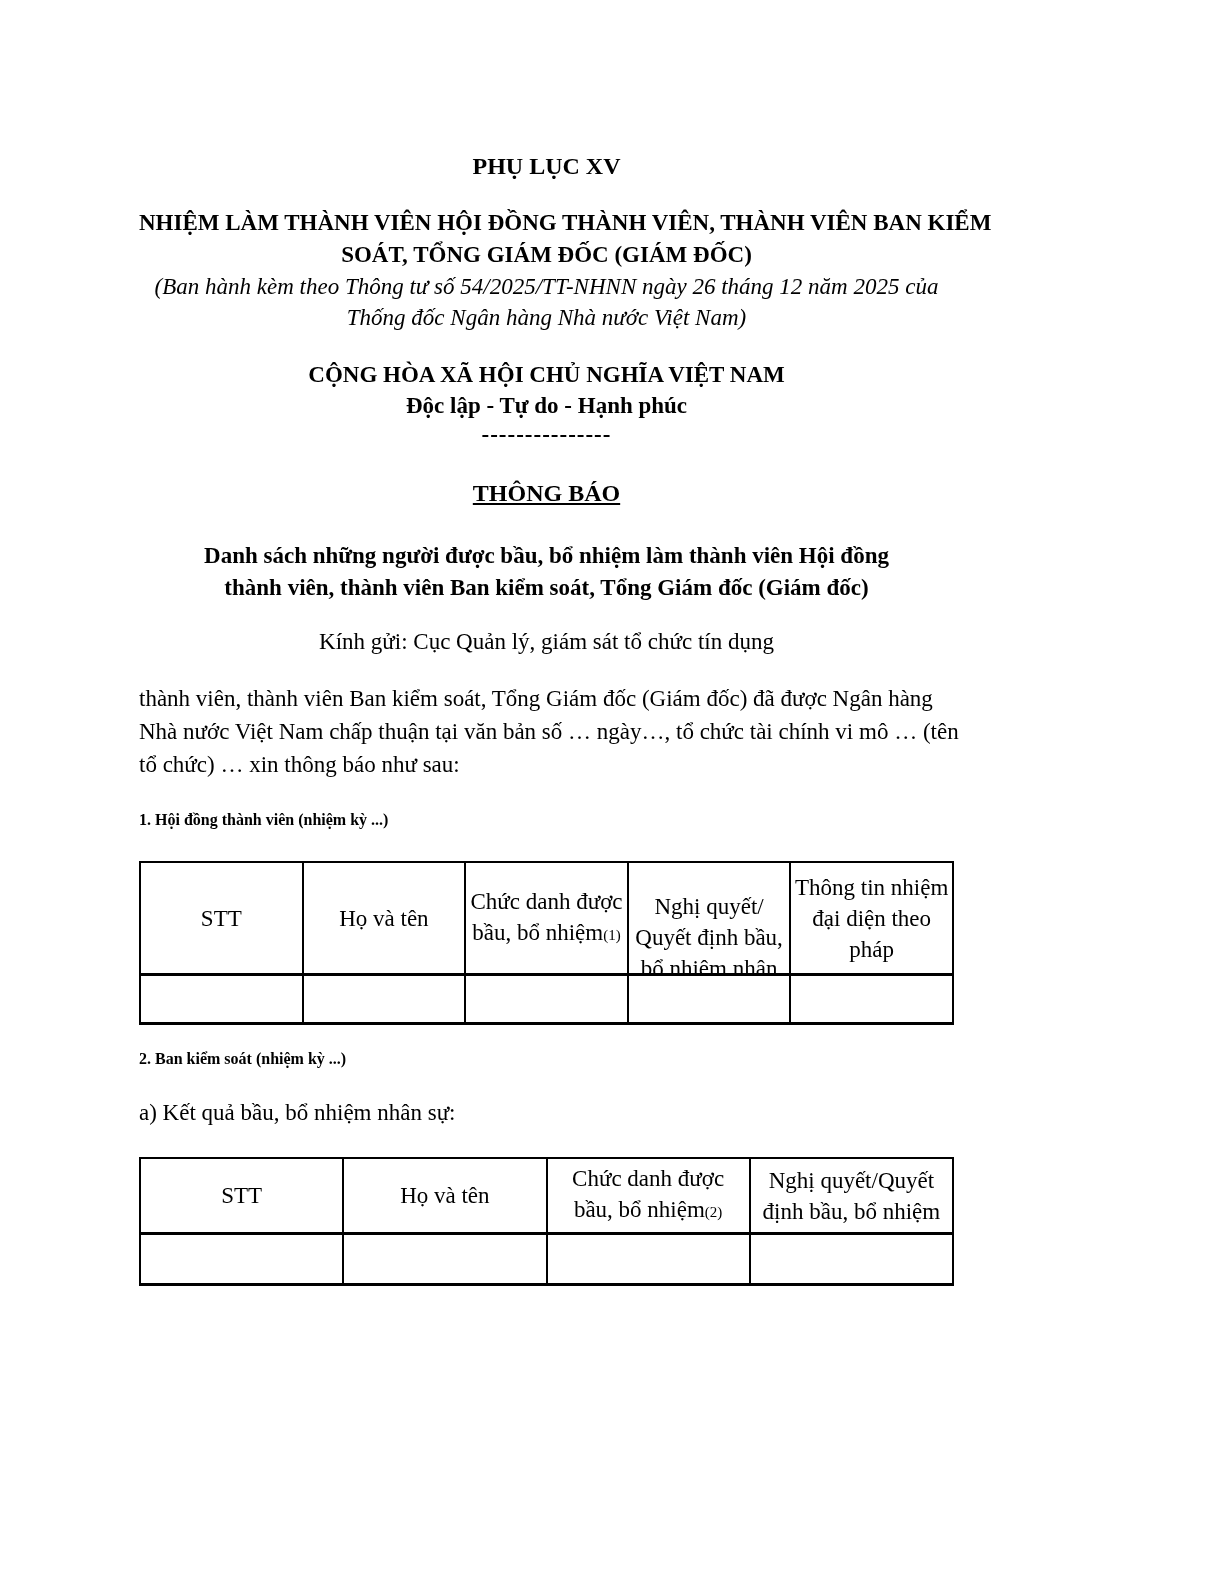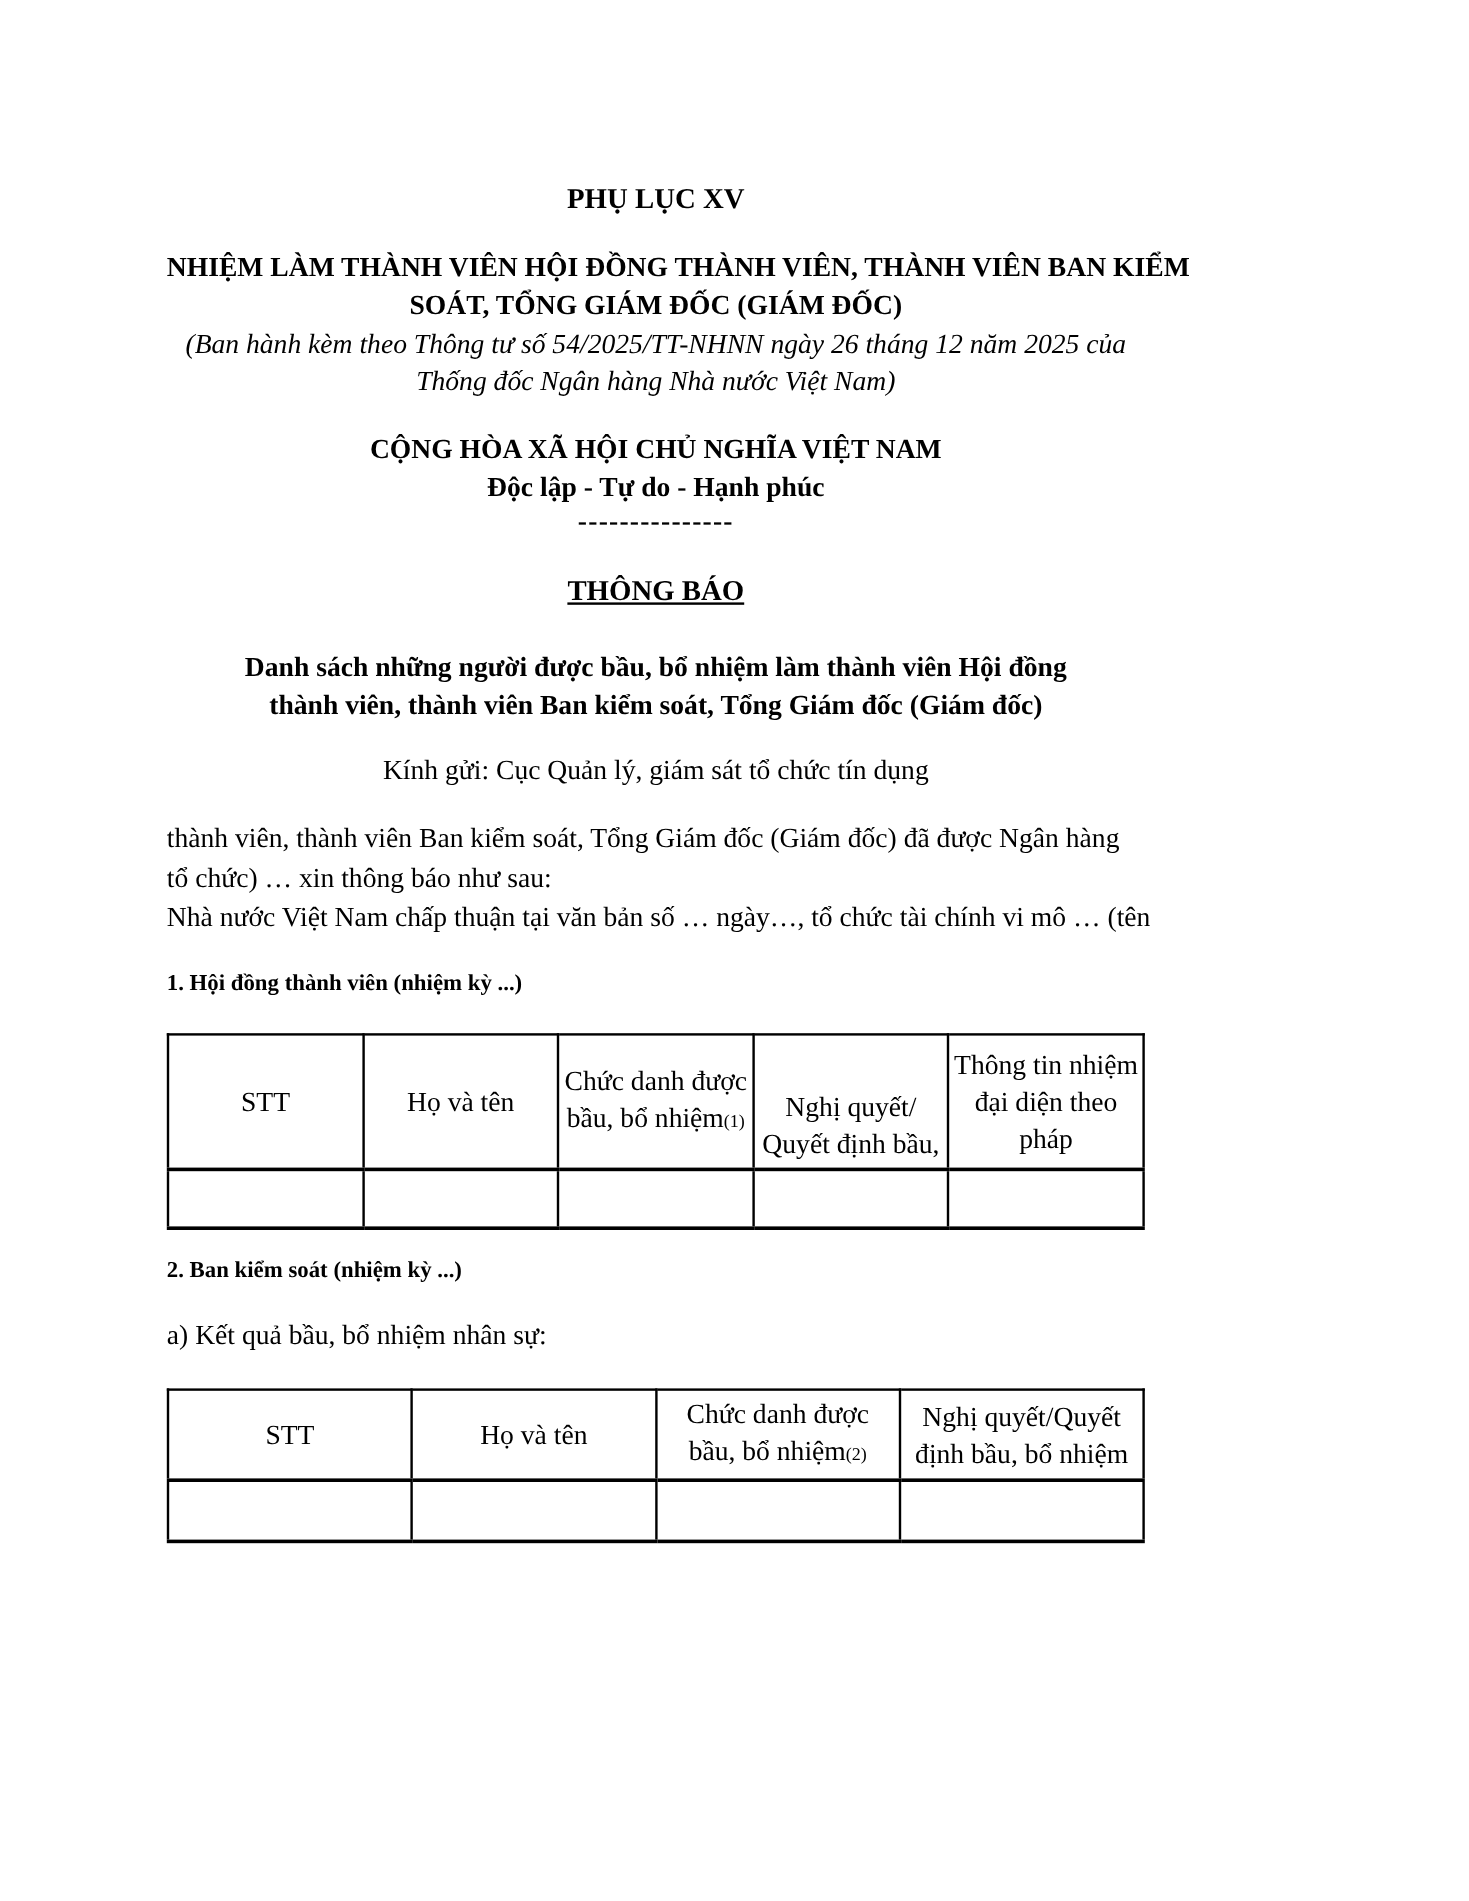--- a/index.html
+++ b/index.html
@@ -22,21 +22,21 @@
 
   .appendix-title { font-size: 24px; line-height: 33px; margin-bottom: 24px; }
   .form-title { font-size: 23px; line-height: 32px; }
   .issuance-note { font-size: 23px; line-height: 31px; }
   .national-header { margin-top: 26px; line-height: 31px; }
   .motto-divider { line-height: 28px; letter-spacing: 1px; }
   .notice-title { margin-top: 28px; font-size: 24px; line-height: 33px; text-decoration: underline; }
   .notice-subtitle { margin-top: 30px; font-size: 23px; line-height: 32px; }
   .recipient { margin-top: 22px; line-height: 31px; }
   .intro { margin-top: 25px; line-height: 33px; }
-  .sec-heading { margin-top: 23px; font-size: 19px; line-height: 32px; }
+  .sec-heading { margin-top: 23px; font-size: 16px; line-height: 32px; }
   .sec-heading-2 { margin-top: 18px; }
   .item-line { margin-top: 22px; line-height: 31px; }
   .item-b { margin-top: 24px; line-height: 31px; }
 
   table.doc-table {
     width: 100%;
     border-collapse: collapse;
     table-layout: fixed;
     margin-top: 25px;
   }
@@ -54,21 +54,21 @@
     box-sizing: border-box;
     display: flex;
     flex-direction: column;
     justify-content: center;
     align-items: center;
     overflow: hidden;
     line-height: 31px;
   }
   .t1 .cc { height: 110px; }
   .t2 .cc { height: 73px; }
-  .cc.clipv { justify-content: flex-start; padding-top: 44px; }
+  .cc.clipv { justify-content: flex-start; padding-top: 28px; }
   .t1 tr.body-row td { height: 46px; }
   .t2 tr.body-row td { height: 48px; }
   .marker { font-size: 15px; }
 </style>
 </head>
 <body>
 
 <div class="page">
 
   <div class="appendix-title bold center">PHỤ LỤC XV</div>
@@ -93,22 +93,22 @@
 
   <div class="notice-subtitle bold center">
     <span class="ln">Danh sách những người được bầu, bổ nhiệm làm thành viên Hội đồng</span>
     <span class="ln">thành viên, thành viên Ban kiểm soát, Tổng Giám đốc (Giám đốc)</span>
   </div>
 
   <div class="recipient center">Kính gửi: Cục Quản lý, giám sát tổ chức tín dụng</div>
 
   <div class="intro">
     <span class="ln">thành viên, thành viên Ban kiểm soát, Tổng Giám đốc (Giám đốc) đã được Ngân hàng</span>
+    <span class="ln">Nhà nước Việt Nam chấp thuận tại văn bản số … ngày…, tổ chức tài chính vi mô … (tên</span>
     <span class="ln">tổ chức) … xin thông báo như sau:</span>
-    <span class="ln">Nhà nước Việt Nam chấp thuận tại văn bản số … ngày…, tổ chức tài chính vi mô … (tên</span>
   </div>
 
   <div class="sec-heading bold">1. Hội đồng thành viên (nhiệm kỳ ...)</div>
 
   <table class="doc-table t1">
     <colgroup>
       <col style="width:20%">
         <col style="width:20%">
         <col style="width:20%">
         <col style="width:20%">

